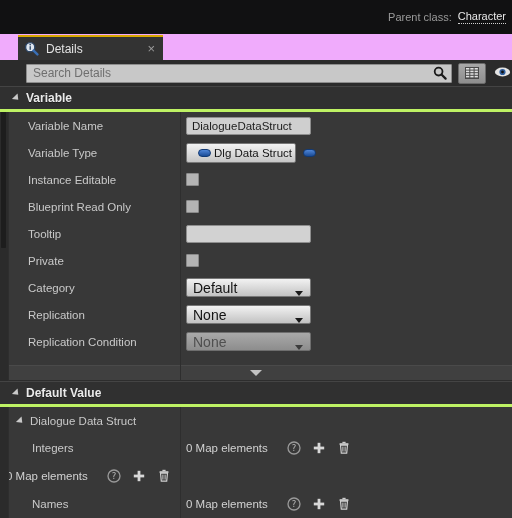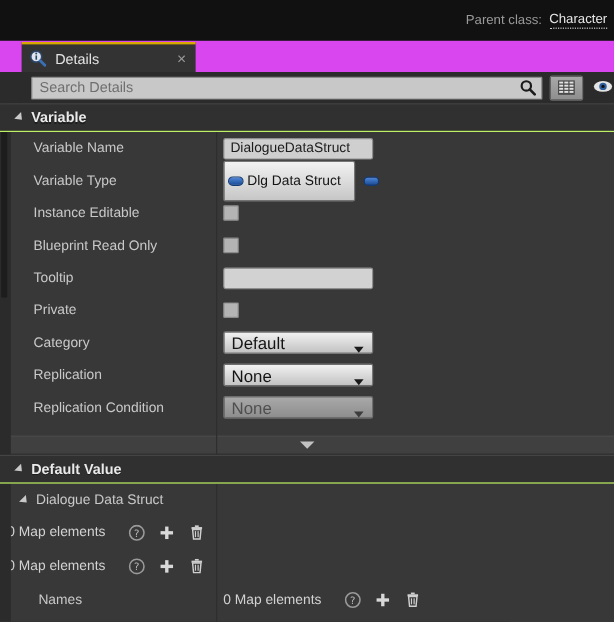--- a/index.html
+++ b/index.html
@@ -18,21 +18,21 @@
     padding-right:6px;box-sizing:border-box;
   }
   .pc-label{color:#9a9a9a;font-size:11px;margin-right:6px;}
   .pc-value{
     color:#e8e8e8;font-size:11px;
     border-bottom:1px dotted #cfcfcf;padding-bottom:1px;
     cursor:pointer;
   }
   
   .tabrow{
-    height:26px;width:512px;background:#d946ef;
+    height:26px;width:512px;background:#f0abfc;
     position:relative;display:flex;align-items:flex-end;
     box-sizing:border-box;
   }
   .tab{
     margin-left:18px;height:25px;width:145px;
     background:#333333;
     border-top:2px solid #d8a800;
     box-sizing:border-box;
     display:flex;align-items:center;
     padding:0 6px;position:relative;
@@ -85,21 +85,21 @@
   .leftrail .thumb{
     position:absolute;left:1px;top:2px;width:5px;height:160px;
     background:#1d1d1d;border-radius:1px;
   }
   .vdiv{
     position:absolute;left:180px;top:0;width:1px;height:448px;
     background:#2e2e2e;
   }
   .cat-header{
     height:22px;background:#303030;
-    border-top:1px solid #444;border-bottom:1px solid #bef264;
+    border-top:1px solid #444;border-bottom:3px solid #bef264;
     display:flex;align-items:center;padding-left:14px;
     position:relative;cursor:pointer;
   }
   .cat-header .tw{
     width:0;height:0;border-left:5px solid #c9c9c9;
     border-top:4px solid transparent;border-bottom:4px solid transparent;
     margin-right:7px;transform:rotate(45deg);
   }
   .cat-header .ct{
     font-size:12px;font-weight:bold;color:#eaeaea;
@@ -144,24 +144,24 @@
     border-right:4.5px solid transparent;border-top:5.5px solid #1a1a1a;
     margin:0 7px;
   }
   .combo.dim .carr{border-top-color:#3c3c3c;}
   .pin{
     width:13px;height:8px;border-radius:5px;
     background:linear-gradient(#4f86d8,#1b4c96);
     border:1px solid #123a75;flex:0 0 auto;box-sizing:border-box;
   }
   .vt-combo{
-    width:110px;height:34px;border:1px solid #777;border-radius:2px;
+    width:110px;height:20px;border:1px solid #777;border-radius:2px;
     background:linear-gradient(#f2f2f2,#c6c6c6);
     display:flex;align-items:center;box-sizing:border-box;
-    padding:0 3px;color:#141414;font-size:11.5px;cursor:pointer;
+    padding:0 3px;color:#141414;font-size:11.5px;cursor:pointer;justify-content:flex-end;
   }
   .vt-combo .pin{margin-right:3px;}
   .splitter{
     height:14px;background:#404040;
     border-top:1px solid #4a4a4a;border-bottom:1px solid #2d2d2d;
     display:flex;align-items:center;justify-content:center;cursor:row-resize;
   }
   .splitter .dn{
     width:0;height:0;border-left:6px solid transparent;
     border-right:6px solid transparent;border-top:6px solid #c2c2c2;
@@ -363,20 +363,21 @@
 
   <div class="subrow">
     <div class="slbl">
       <span class="tw"></span>
       <span>Dialogue Data Struct</span>
     </div>
     <div style="flex:1"></div>
   </div>
 
   <div class="childrow">
+    <div class="clbl">Integers</div>
     <div class="cval">
       <span class="elemtext">0 Map elements</span>
       <span class="icnbtn">
         <svg width="14" height="14" viewBox="0 0 14 14">
             <circle cx="7" cy="7" r="6" fill="none" stroke="#9a9a9a" stroke-width="1.3"></circle>
             <text x="7" y="10.3" font-size="8.5" fill="#b9b9b9" text-anchor="middle" font-family="DejaVu Sans">?</text>
           </svg>
       </span>
       <span class="icnbtn">
         <svg width="14" height="14" viewBox="0 0 14 14">

